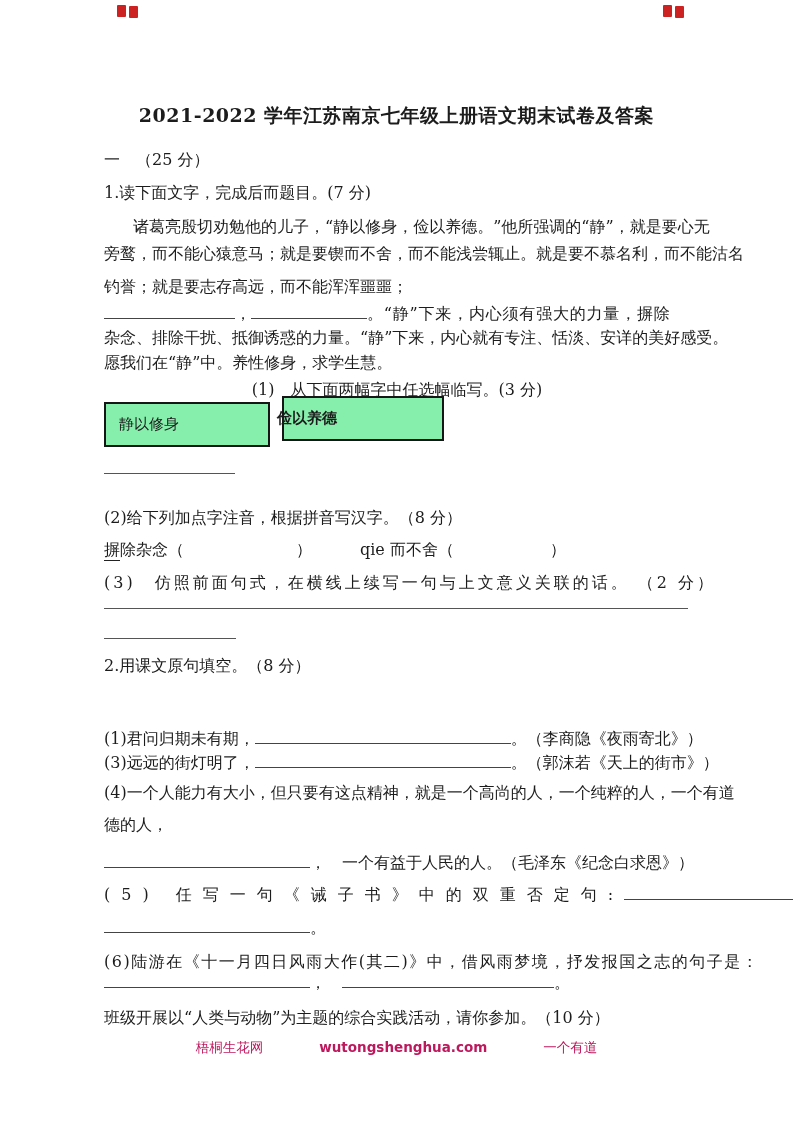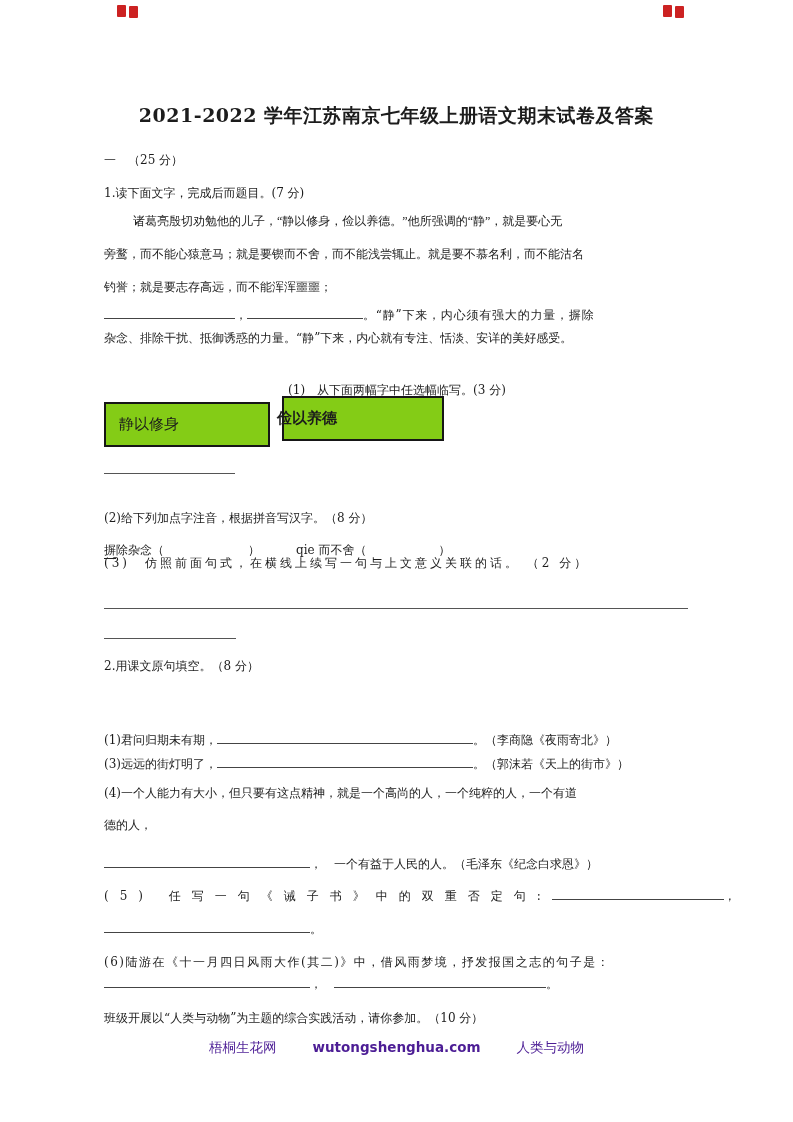--- a/index.html
+++ b/index.html
@@ -3,79 +3,80 @@
 <meta charset="utf-8">
 <style>
   html,body{margin:0;padding:0;background:#888;}
   #page{
     position:relative;width:793px;height:1122px;background:#ffffff;
     margin:0 auto;overflow:hidden;
     font-family:"DejaVu Serif","Liberation Serif",serif;
     color:#1c1c1c;
   }
   .ln{position:absolute;left:104px;width:586px;height:22px;line-height:20px;
-      font-size:12px;white-space:nowrap;}
+      font-size:16px;white-space:nowrap;}
   .title{left:0;width:793px;text-align:center;font-weight:bold;font-size:19px;
          letter-spacing:.5px;height:26px;line-height:26px;}
   .indent{text-indent:29px;}
   .blank{display:inline-block;border-bottom:1px solid #444;height:15px;}
   .w131{width:131px}.w116{width:116px}.w256{width:256px}.w206{width:206px}
   .w172{width:172px}.w212{width:212px}
   .uline{position:absolute;height:0;border-top:1px solid #555;}
   .spread3{letter-spacing:3px;}
   .spread11{letter-spacing:11px;}
   .spread15{letter-spacing:1.5px;}
   .ls08{letter-spacing:.8px;}
   .marked{border-bottom:1px solid #222;padding-bottom:1px;}
   .copybox{position:absolute;border:2px solid #161616;display:flex;align-items:center;
-           font-size:15px;background:#84cc16;}
+           font-size:15px;background:#86efac;}
   .redmark{position:absolute;width:9px;height:12px;background:#cc2222;
            box-shadow:12px 1px 0 0 #cc2222;border-radius:1px;}
-  .footer{left:0;width:793px;display:flex;justify-content:center;gap:36px;
-          font-size:13.5px;color:#4c1d95;}
+  .footer{left:0;width:793px;display:flex;justify-content:center;gap:56px;
+          font-size:13.5px;color:#be185d;}
   .footer .url{font-family:"DejaVu Sans","Liberation Sans",sans-serif;font-weight:600;}
 </style>
 </head>
 <body>
 
 <div id="page">
 
   <span class="redmark" style="left:117px;top:5px;"></span>
   <span class="redmark" style="left:663px;top:5px;"></span>
 
   <div class="ln title" style="top:102px;">2021-2022 学年江苏南京七年级上册语文期末试卷及答案</div>
 
   <div class="ln" style="top:150px;">一　（25 分）</div>
 
   <div class="ln" style="top:183px;">1.读下面文字，完成后而题目。(7 分)</div>
 
-  <div class="ln indent" style="top:211px;font-family:Liberation Serif, serif;">诸葛亮殷切劝勉他的儿子，“静以修身，俭以养德。”他所强调的“静”，就是要心无</div>
+  <div class="ln indent" style="top:217px;">诸葛亮殷切劝勉他的儿子，“静以修身，俭以养德。”他所强调的“静”，就是要心无</div>
   <div class="ln" style="top:244px;">旁鹜，而不能心猿意马；就是要锲而不舍，而不能浅尝辄止。就是要不慕名利，而不能沽名</div>
   <div class="ln" style="top:277px;">钓誉；就是要志存高远，而不能浑浑噩噩；</div>
 
   <div class="ln" style="top:303px;"><span class="blank w131"></span><span>，</span><span class="blank w116"></span><span class="ls08">。“静”下来，内心须有强大的力量，摒除</span></div>
 
   <div class="ln" style="top:328px;">杂念、排除干扰、抵御诱惑的力量。“静”下来，内心就有专注、恬淡、安详的美好感受。</div>
+  <div class="ln" style="top:353px;">愿我们在“静”中。养性修身，求学生慧。</div>
 
   <div class="ln" style="top:380px;text-align:center;">(1)　从下面两幅字中任选幅临写。(3 分)</div>
 
   <div class="copybox" style="left:104px;top:402px;width:149px;height:41px;padding-left:13px;">
     <span>静以修身</span>
   </div>
   <div class="copybox" style="left:282px;top:396px;width:158px;height:41px;">
     <span style="margin-left:-7px;font-weight:bold;">俭以养德</span>
   </div>
 
   <div class="uline" style="left:104px;top:473px;width:131px;"></div>
 
   <div class="ln" style="top:508px;">(2)给下列加点字注音，根据拼音写汉字。（8 分）</div>
 
   <div class="ln" style="top:540px;"><span class="marked">摒</span><span>除杂念（　　　　　　　）</span><span>　　　</span><span>qie 而不舍（　　　　　　）</span></div>
 
-  <div class="ln spread3" style="top:553px;">(3)　仿照前面句式，在横线上续写一句与上文意义关联的话。 （2 分）</div>
+  <div class="ln spread3" style="top:573px;">(3)　仿照前面句式，在横线上续写一句与上文意义关联的话。 （2 分）</div>
 
   <div class="uline" style="left:104px;top:608px;width:584px;"></div>
   <div class="uline" style="left:104px;top:638px;width:132px;"></div>
 
   <div class="ln" style="top:656px;">2.用课文原句填空。（8 分）</div>
 
   <div class="ln" style="top:728px;"><span>(1)君问归期未有期，</span><span class="blank w256"></span><span>。（李商隐《夜雨寄北》）</span></div>
 
 
   <div class="ln" style="top:752px;"><span>(3)远远的街灯明了，</span><span class="blank w256"></span><span>。（郭沫若《天上的街市》）</span></div>
@@ -88,16 +89,16 @@
   <div class="ln" style="top:917px;"><span class="blank w206"></span><span>。</span></div>
 
   <div class="ln spread15" style="top:952px;">(6)陆游在《十一月四日风雨大作(其二)》中，借风雨梦境，抒发报国之志的句子是：</div>
   <div class="ln" style="top:972px;"><span class="blank w206"></span><span>，</span><span> </span><span class="blank w212"></span><span>。</span></div>
 
   <div class="ln" style="top:1008px;">班级开展以“人类与动物”为主题的综合实践活动，请你参加。（10 分）</div>
 
   <div class="ln footer" style="top:1037px;">
     <span>梧桐生花网</span>
     <span class="url">wutongshenghua.com</span>
-    <span>人类与动物</span>
+    <span>一个有道</span>
   </div>
 
 </div>
 
 </body></html>

